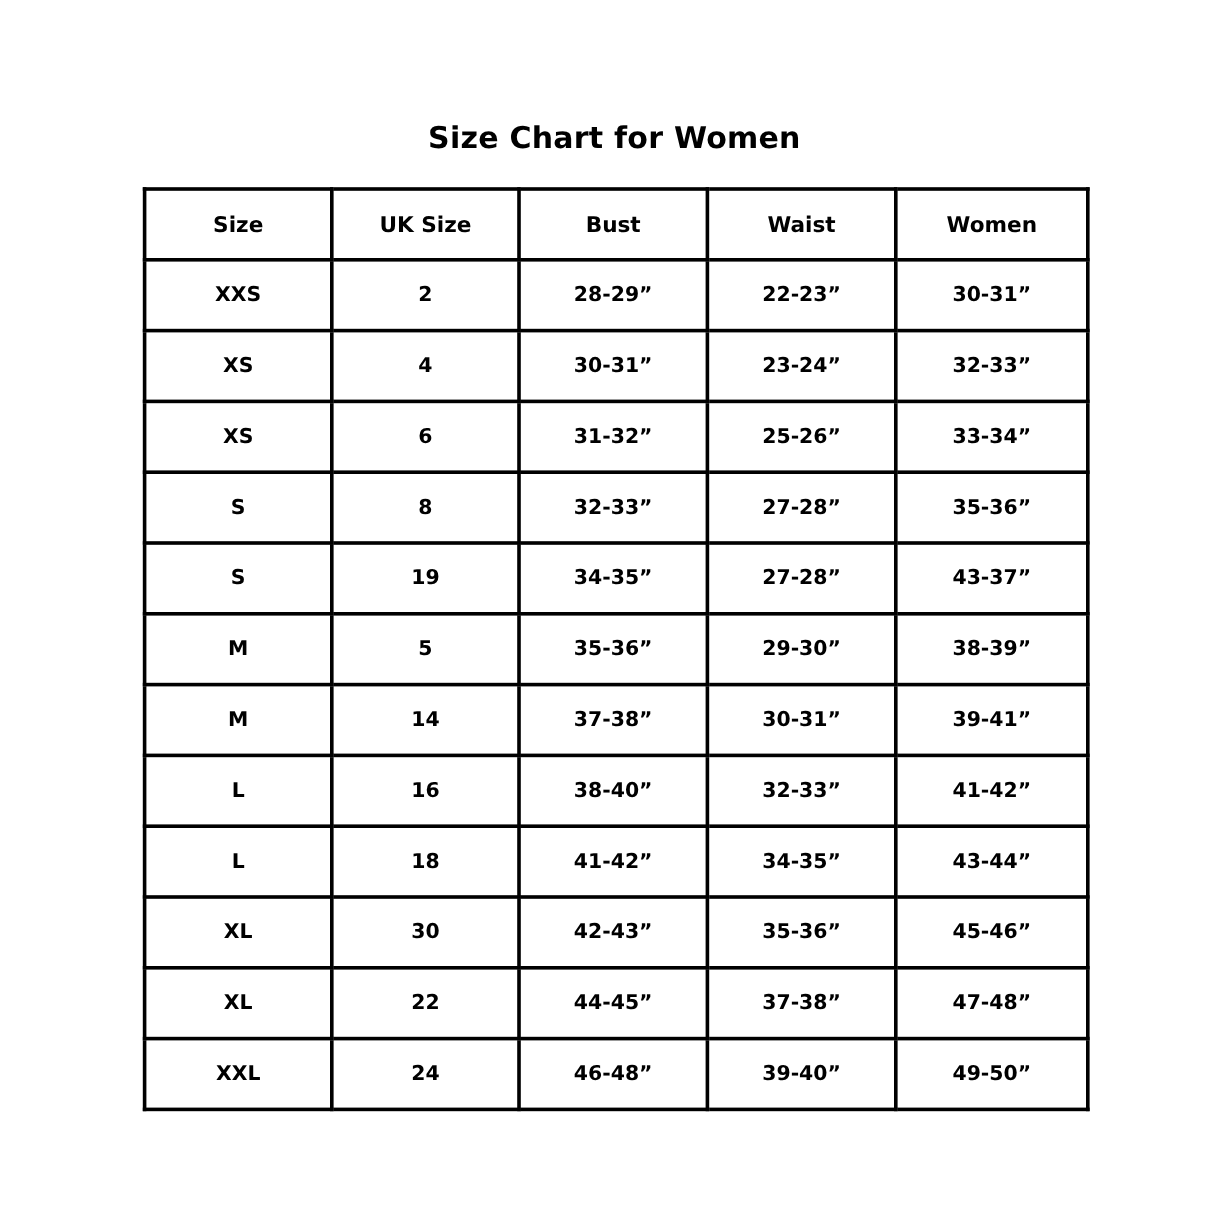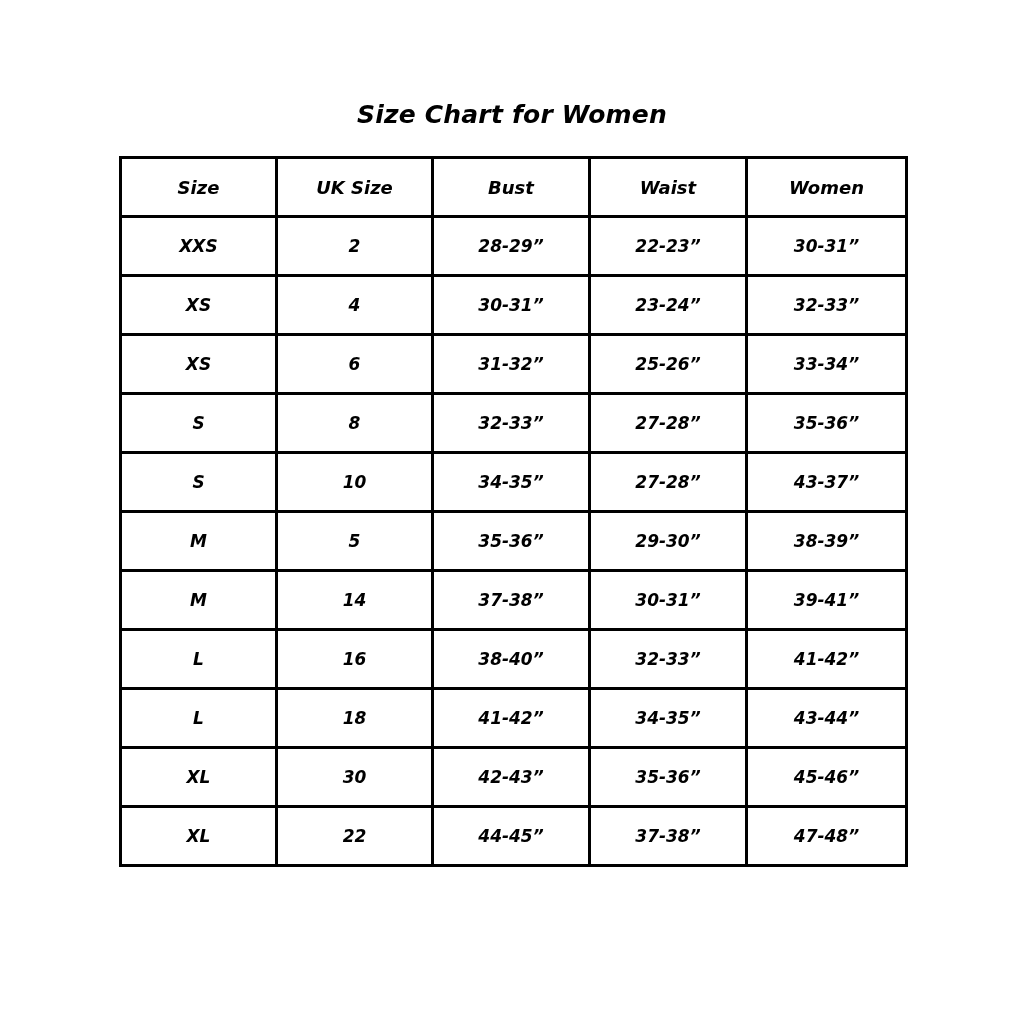--- a/index.html
+++ b/index.html
@@ -12,21 +12,20 @@
     height: 1024px;
     font-family: "DejaVu Sans", "Liberation Sans", sans-serif;
     color: #000000;
     overflow: hidden;
   }
   .page {
     position: relative;
     width: 1024px;
     height: 802px;
     box-sizing: border-box;
-    font-style: italic;
   }
   .title {
     position: absolute;
     top: 100px;
     left: 0;
     width: 1024px;
     text-align: center;
     font-size: 25px;
     font-weight: bold;
     letter-spacing: 0.2px;
@@ -113,21 +112,21 @@
         </tr>
         <tr>
           <td>S</td>
           <td>8</td>
           <td>32-33”</td>
           <td>27-28”</td>
           <td>35-36”</td>
         </tr>
         <tr>
           <td>S</td>
-          <td>10</td>
+          <td>19</td>
           <td>34-35”</td>
           <td>27-28”</td>
           <td>43-37”</td>
         </tr>
         <tr>
           <td>M</td>
           <td>5</td>
           <td>35-36”</td>
           <td>29-30”</td>
           <td>38-39”</td>
@@ -160,17 +159,24 @@
           <td>35-36”</td>
           <td>45-46”</td>
         </tr>
         <tr>
           <td>XL</td>
           <td>22</td>
           <td>44-45”</td>
           <td>37-38”</td>
           <td>47-48”</td>
         </tr>
+        <tr>
+          <td>XXL</td>
+          <td>24</td>
+          <td>46-48”</td>
+          <td>39-40”</td>
+          <td>49-50”</td>
+        </tr>
       </tbody>
     </table>
   </div>
 
 </div>
 
 </body></html>

